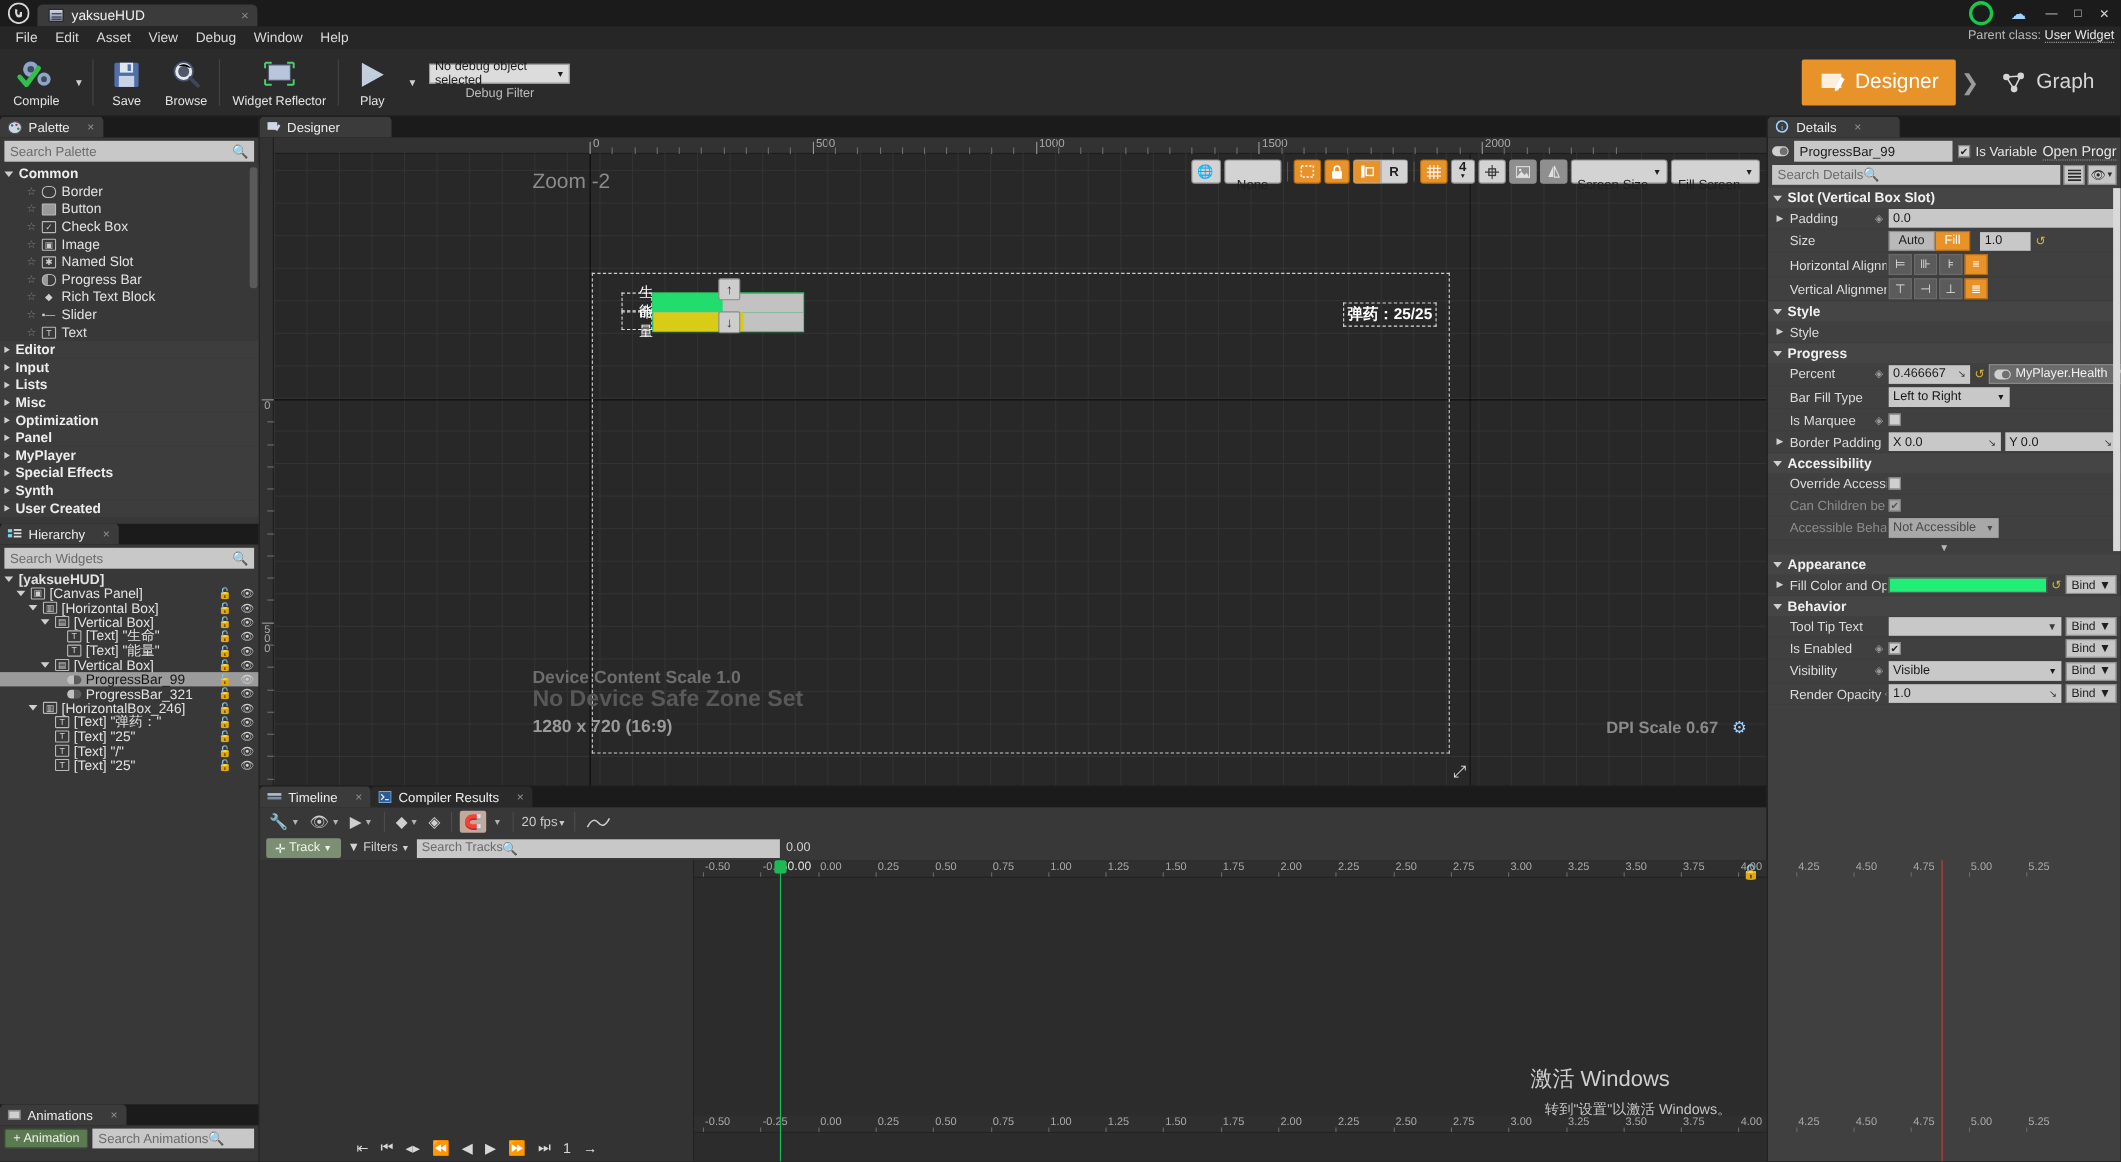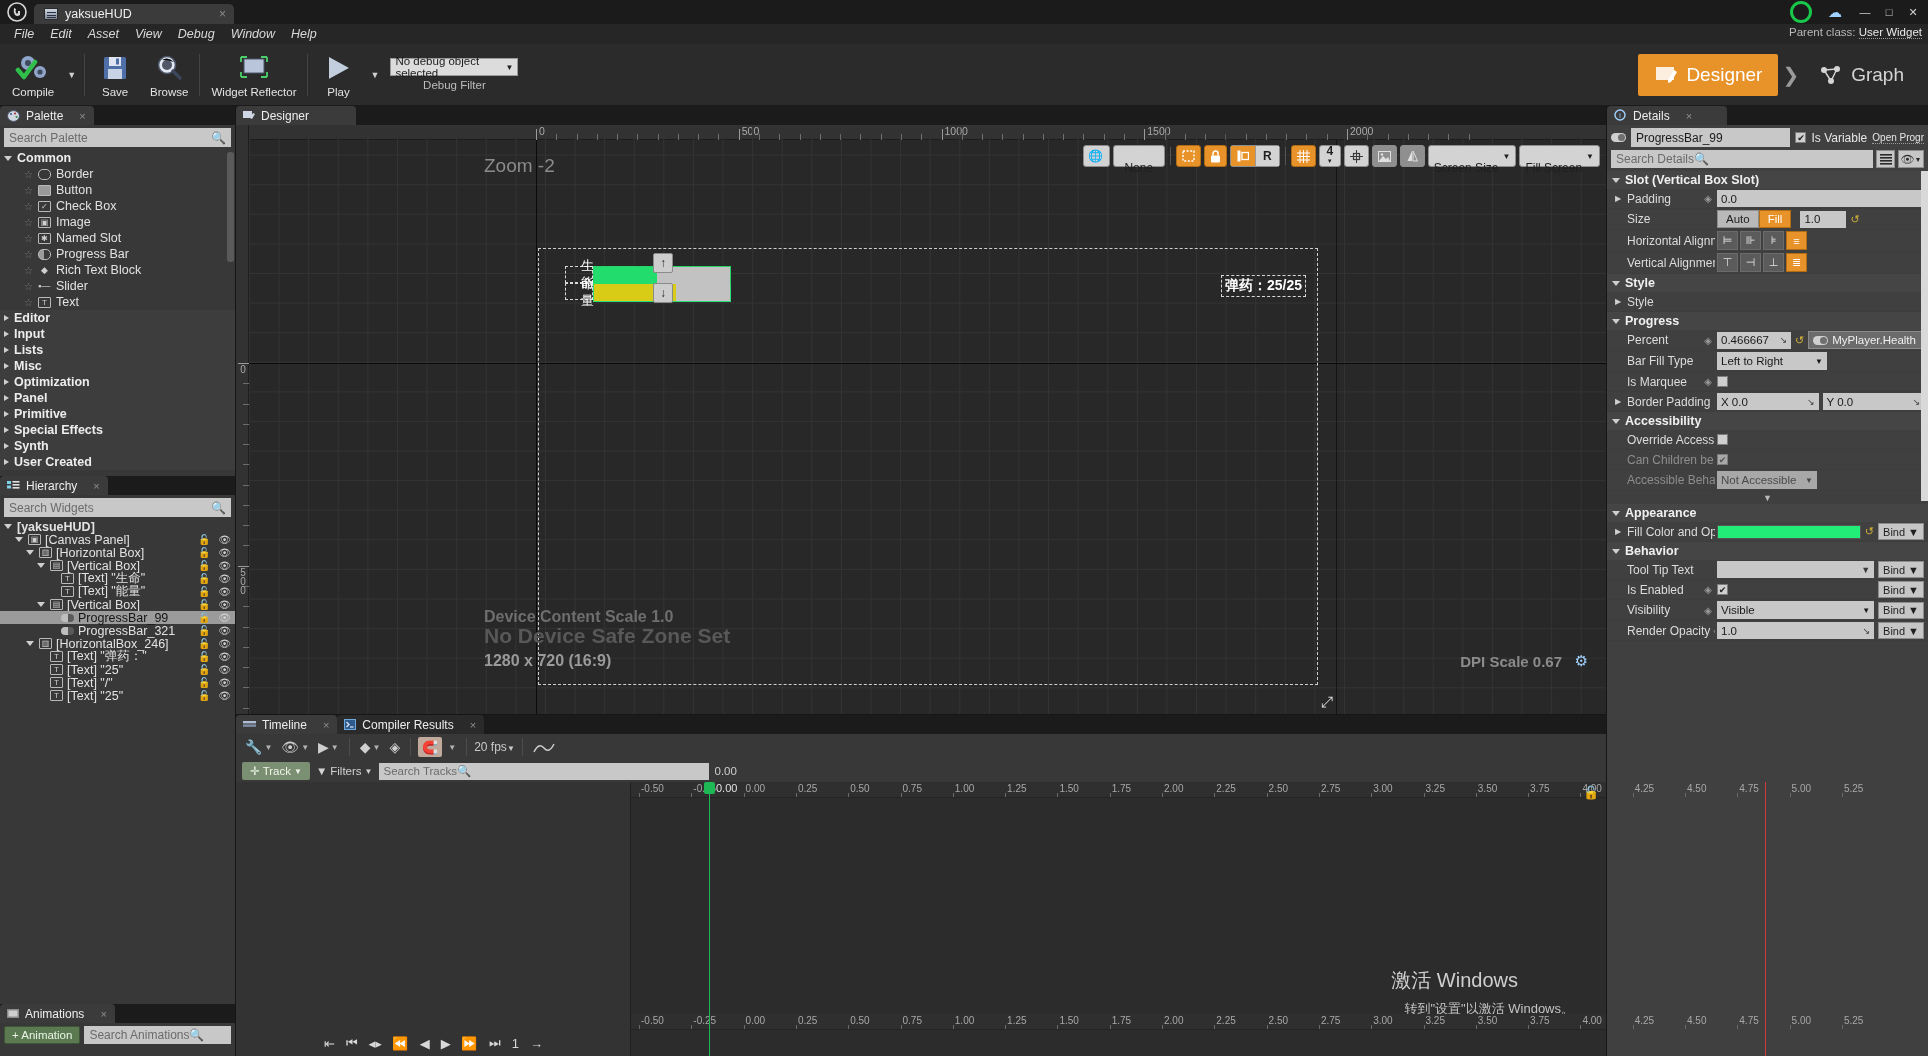--- a/index.html
+++ b/index.html
@@ -17,21 +17,21 @@
   .asset-tab .tab-ico:after{content:"";position:absolute;left:2px;top:3px;width:9px;height:1px;background:#2b3140;box-shadow:0 3px 0 #2b3140,0 5px 0 #2b3140;}
   .asset-tab .tab-label { font-size:12.5px; color:#efefef; }
   .asset-tab .tab-x { margin-left:auto; color:#8d8d8d; font-size:12px; }
   #win-right { position:absolute; right:0; top:0; height:24px; display:flex; align-items:center; gap:2px; padding-right:4px;}
   .winbtn { width:22px;height:18px; color:#cfcfcf; font-size:11px; display:flex;align-items:center;justify-content:center;}
   #live-dot { width:22px;height:22px;border-radius:50%;background:#1b1b1b;border:3px solid #19c84a;margin-right:14px;}
   #cloud-ico { color:#9fd2ff; font-size:14px; margin-right:10px;}
 
   
   #menubar { height:20px; background:#262626; display:flex; align-items:center; padding-left:6px; position:relative;}
-  #menubar .mi { padding:2px 8px; font-size:12.5px; color:#d9d9d9;font-style:italic; }
+  #menubar .mi { padding:2px 8px; font-size:12.5px; color:#d9d9d9; }
   #parentclass { position:absolute; right:6px; top:2px; font-size:11.5px; color:#b9b9b9;}
   #parentclass b { color:#e8e8e8; font-weight:normal; border-bottom:1px dotted #9a9a9a;}
 
   
   #toolbar { height:62px; background:#2b2b2b; border-bottom:1px solid #1b1b1b;
              display:flex; align-items:center; padding-left:4px; position:relative;}
   .tb-item { height:58px; min-width:54px; padding:0 8px; display:flex; flex-direction:column;
              align-items:center; justify-content:center; gap:2px; }
   .tb-label { font-size:11.5px; color:#e3e3e3; }
   .tb-sep { width:1px; height:42px; background:#444; margin:0 3px;}
@@ -168,21 +168,21 @@
   
   #rightcol { width:322px; background:#404040; display:flex; flex-direction:column; border-left:1px solid #161616;}
   #det-head { display:flex; align-items:center; gap:5px; padding:3px 4px; }
   #det-namebox { flex:1; height:19px; background:#c8c8c8; color:#1a1a1a; font-size:12px; display:flex; align-items:center; padding:0 5px;}
   .pill { width:15px;height:9px;border-radius:5px;background:#cfcfcf; position:relative; flex:none;}
   .pill:after{content:"";position:absolute;right:1px;top:1px;width:7px;height:7px;border-radius:50%;background:#6f6f6f;}
   .ck { width:11px;height:11px;background:#cfcfcf;border:1px solid #7c7c7c; display:inline-flex; align-items:center; justify-content:center; color:#1f1f1f; font-size:9px; flex:none;}
   .ck.on:after{content:"✔";}
   .ck.dim{background:#a8a8a8; color:#555;}
   #isvar-lbl{font-size:12px;color:#e6e6e6;}
-  #openprog{font-size:10px;color:#e6e6e6;border-bottom:1px dotted #9a9a9a; white-space:nowrap;}
+  #openprog{font-size:13px;color:#e6e6e6;border-bottom:1px dotted #9a9a9a; white-space:nowrap;}
   #det-searchrow{display:flex;align-items:center;gap:3px;padding:0 4px 3px;}
   #det-search{flex:1;height:18px;background:#c8c8c8;display:flex;align-items:center;padding:0 5px;color:#6b6b6b;font-size:12px;}
   .sqbtn{width:19px;height:18px;background:#c6c6c6;border:1px solid #8d8d8d;display:flex;align-items:center;justify-content:center;color:#2a2a2a;font-size:11px;}
   #det-body{flex:1;overflow:hidden;position:relative;}
   .sec { height:18px; display:flex; align-items:center; gap:5px; padding-left:5px; background:#454545; font-size:12.5px; font-weight:bold; color:#f0f0f0;}
   .prow { min-height:20px; display:flex; align-items:center; border-bottom:1px solid #3d3d3d;}
   .plab { width:108px; flex:none; padding-left:8px; font-size:12px; color:#dcdcdc; display:flex; align-items:center; gap:3px; overflow:hidden; white-space:nowrap;}
   .plab.dim{color:#8d8d8d;}
   .pexp { width:9px; flex:none; color:#cfcfcf; font-size:8px;}
   .pin { color:#9a9a9a; font-size:10px; margin-left:auto; padding-right:3px;}
@@ -422,21 +422,21 @@
         <div class="cat-row">
             <span class="tri"></span>
             <span>Optimization</span>
           </div>
         <div class="cat-row">
             <span class="tri"></span>
             <span>Panel</span>
           </div>
         <div class="cat-row">
             <span class="tri"></span>
-            <span>Primitive</span>
+            <span>MyPlayer</span>
           </div>
         <div class="cat-row">
             <span class="tri"></span>
             <span>Special Effects</span>
           </div>
         <div class="cat-row">
             <span class="tri"></span>
             <span>Synth</span>
           </div>
         <div class="cat-row">

